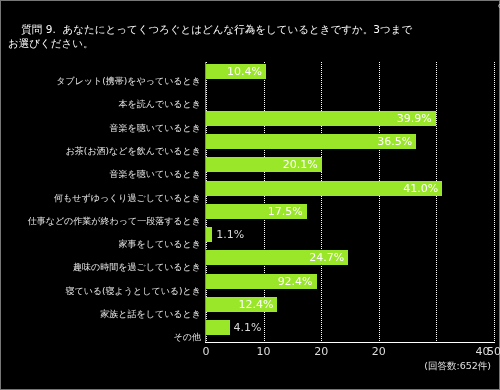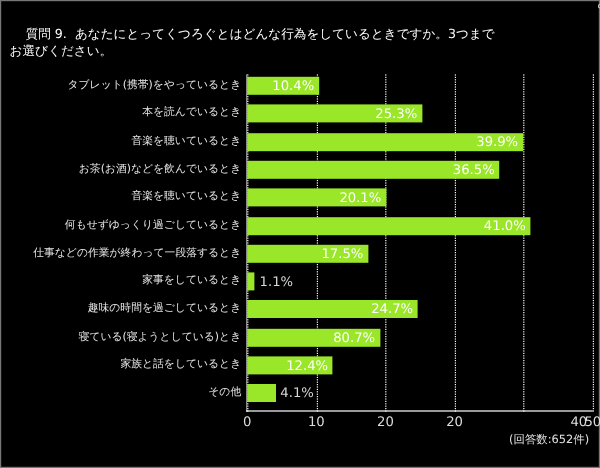--- a/index.html
+++ b/index.html
@@ -111,20 +111,21 @@
     position: absolute;
     right: 0;
     width: 198px;
     text-align: right;
     color: #e8e8e8;
     font-size: 9px;
     line-height: 15px;
     height: 15px;
     white-space: nowrap;
     overflow: visible;
+    margin-top: 10px;
   }
   #cat-labels {
     position: absolute;
     left: 0px;
     top: 61px;
     width: 200px;
     height: 281px;
   }
 
   
@@ -189,24 +190,20 @@
     <div class="gridline" style="left:0px;"></div>
     <div class="gridline" style="left:57.6px;"></div>
     <div class="gridline" style="left:115.2px;"></div>
     <div class="gridline" style="left:172.8px;"></div>
     <div class="gridline" style="left:230.4px;"></div>
     <div class="gridline" style="left:288px;"></div>
   <div class="bar-row" style="top: 2px; width: 59.904px;">
         <div class="bar" style="width: 59.904px; background: rgb(154, 230, 41);"></div>
         <div class="bar-value inside">10.4%</div>
       </div>
-      <div class="bar-row" style="top: 25.3px; width: 145.728px;">
-        <div class="bar" style="width: 145.728px; background: rgb(154, 230, 41);"></div>
-        <div class="bar-value inside">25.3%</div>
-      </div>
       <div class="bar-row" style="top: 48.6px; width: 229.824px;">
         <div class="bar" style="width: 229.824px; background: rgb(154, 230, 41);"></div>
         <div class="bar-value inside">39.9%</div>
       </div>
       <div class="bar-row" style="top: 71.9px; width: 210.24px;">
         <div class="bar" style="width: 210.24px; background: rgb(154, 230, 41);"></div>
         <div class="bar-value inside">36.5%</div>
       </div>
       <div class="bar-row" style="top: 95.2px; width: 115.776px;">
         <div class="bar" style="width: 115.776px; background: rgb(154, 230, 41);"></div>
@@ -223,21 +220,21 @@
       <div class="bar-row" style="top: 165.1px; width: 6.336px;">
         <div class="bar" style="width: 6.336px; background: rgb(154, 230, 41);"></div>
         <div class="bar-value outside">1.1%</div>
       </div>
       <div class="bar-row" style="top: 188.4px; width: 142.272px;">
         <div class="bar" style="width: 142.272px; background: rgb(154, 230, 41);"></div>
         <div class="bar-value inside">24.7%</div>
       </div>
       <div class="bar-row" style="top: 211.7px; width: 110.592px;">
         <div class="bar" style="width: 110.592px; background: rgb(154, 230, 41);"></div>
-        <div class="bar-value inside">80.7%</div>
+        <div class="bar-value inside">92.4%</div>
       </div>
       <div class="bar-row" style="top: 235px; width: 71.424px;">
         <div class="bar" style="width: 71.424px; background: rgb(154, 230, 41);"></div>
         <div class="bar-value inside">12.4%</div>
       </div>
       <div class="bar-row" style="top: 258.3px; width: 23.616px;">
         <div class="bar" style="width: 23.616px; background: rgb(154, 230, 41);"></div>
         <div class="bar-value outside">4.1%</div>
       </div>
     </div>

